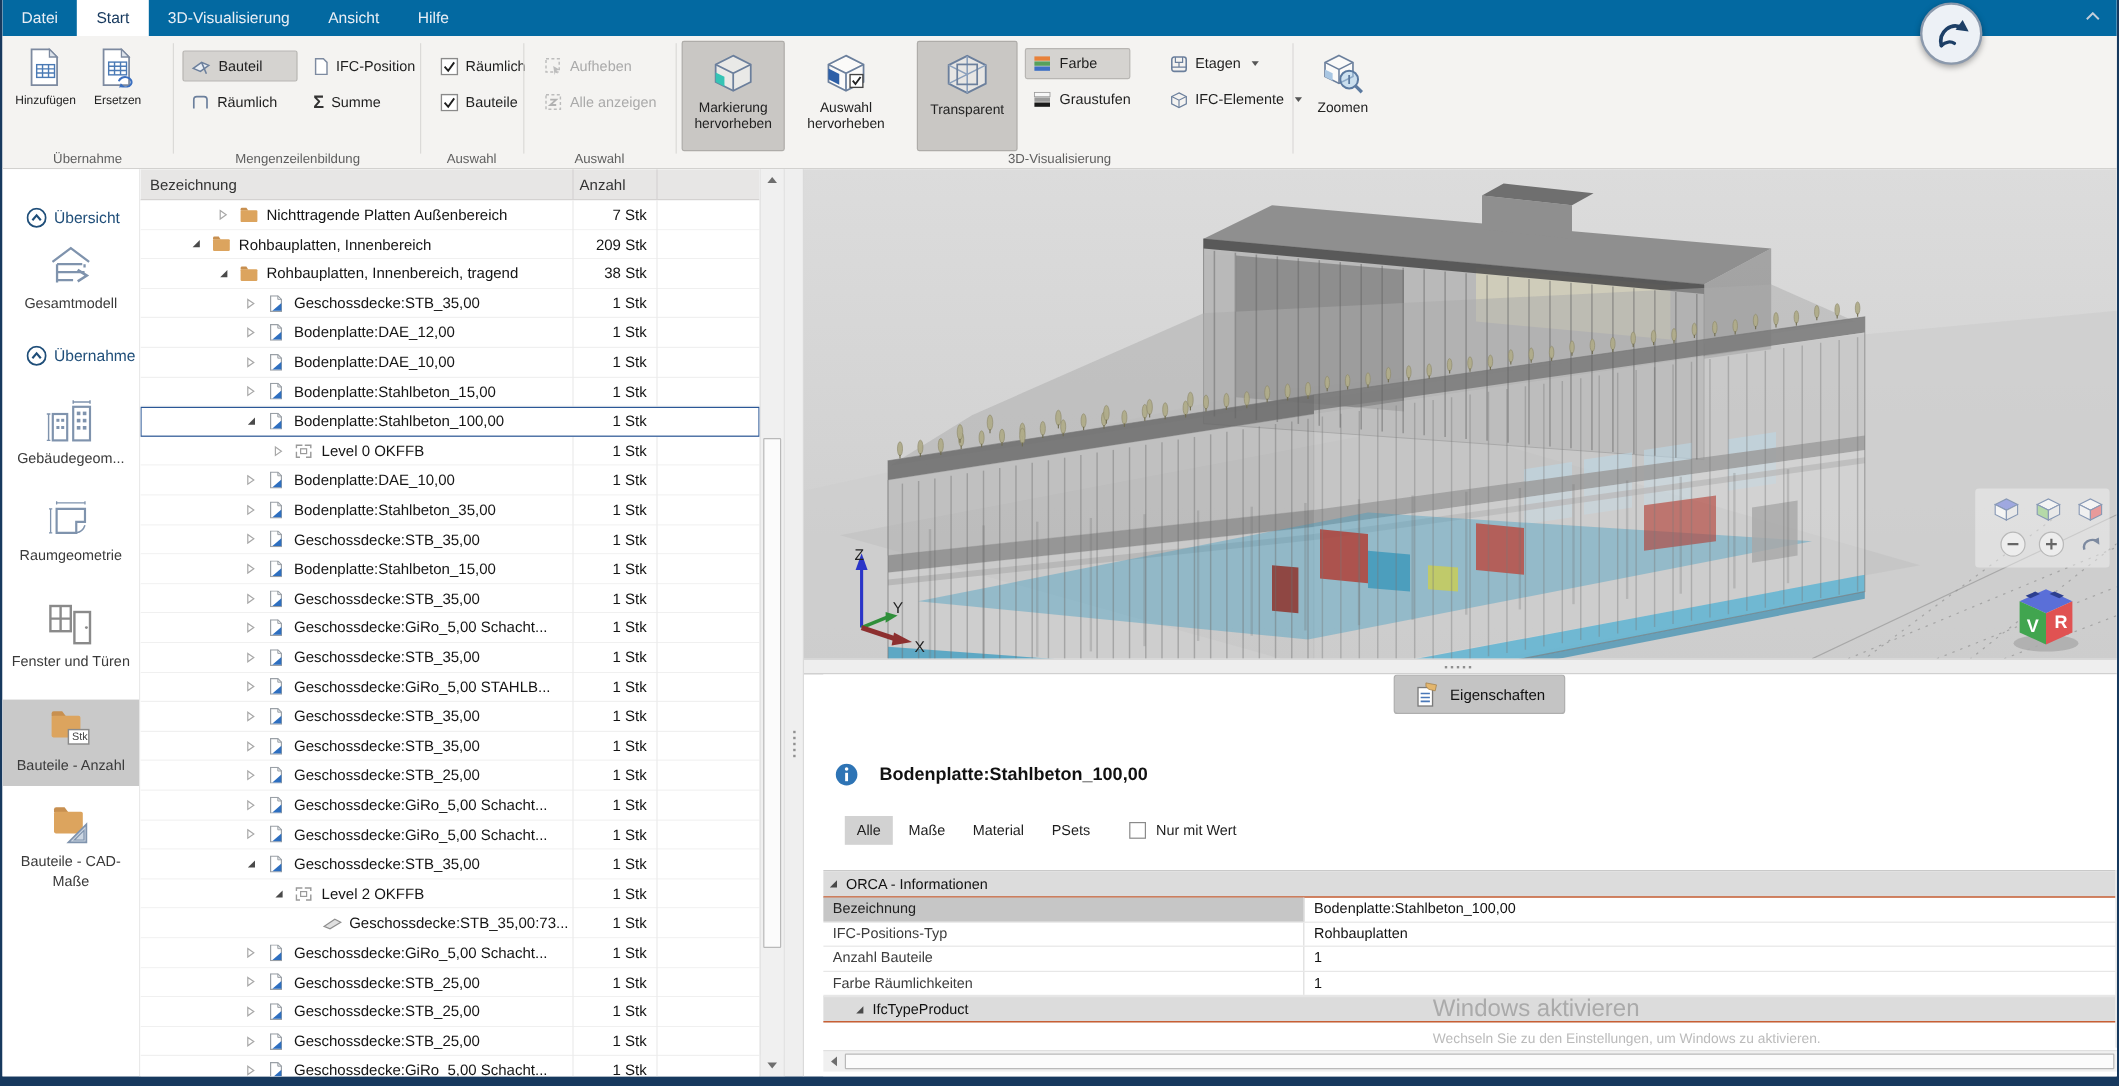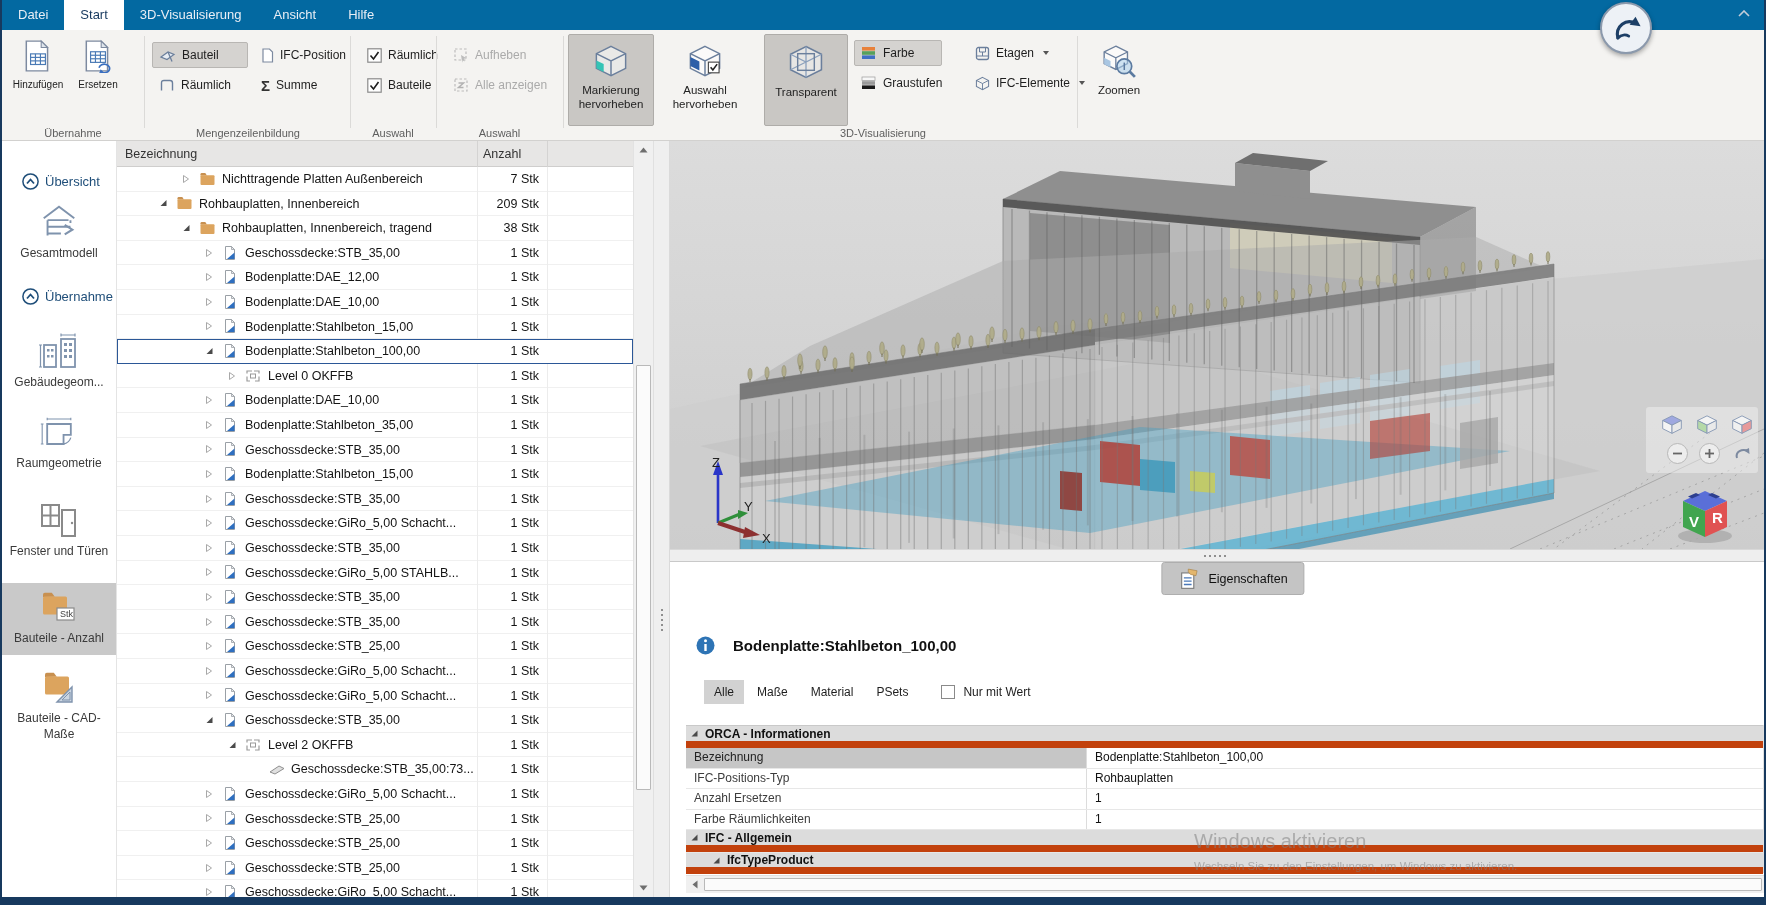--- a/index.html
+++ b/index.html
@@ -75,21 +75,21 @@
   #props{position:absolute;left:16px;top:421px;width:1094px;height:335px;background:#fff;overflow:hidden}
   #prop-tab{position:absolute;left:50%;transform:translateX(-50%);top:0;height:33px;background:#c4c4c4;border:1px solid #aeaeae;border-radius:3px;display:flex;align-items:center;gap:8px;padding:0 16px;font-size:12.5px;color:#111}
   #prop-titlerow{position:absolute;left:10px;top:74px;display:flex;align-items:center;gap:18px}
   #prop-title{font-size:15px;font-weight:bold;color:#111}
   #prop-tabs{position:absolute;left:18px;top:118px;display:flex;align-items:center;font-size:12px}
   .ptab{padding:4px 9px;margin-right:3px;border:1px solid transparent}
   .ptab.active{background:#d2d2d2}
   #prop-filter{display:flex;align-items:center;gap:8px;margin-left:20px}
   .cbox{width:14px;height:14px;background:#fff;border:1px solid #8a8a8a}
   #prop-grid{position:absolute;left:0;top:163px;width:1077px;border-top:1px solid #c9c9c9;font-size:12px}
-  .pg-sec{height:22px;background:#dcdcdc;border-bottom:7px solid #c2410c;display:flex;align-items:center;gap:6px;padding-left:4px;font-weight:bold;color:#111}
+  .pg-sec{height:22px;background:#dcdcdc;border-bottom:1px solid #c2410c;display:flex;align-items:center;gap:6px;padding-left:4px;font-weight:normal;color:#111}
   .pg-sec.sub{padding-left:26px;border-top:1px solid #e6e6e6}
   .pg-row{height:20.5px;display:flex;border-bottom:1px solid #e7e7e7}
   .pg-k{width:401px;border-right:1px solid #dcdcdc;padding-left:8px;line-height:19.5px;color:#3c3c3c;white-space:nowrap}
   .pg-k.sel{background:#c6c6c6;color:#222}
   .pg-v{flex:1;padding-left:8px;line-height:19.5px;color:#111;white-space:nowrap}
   #prop-vscroll{position:absolute;left:1077px;top:163px;width:17px;height:148px;background:#f0f0f0;border:1px solid #e0e0e0}
   #prop-hscroll{position:absolute;left:0;top:313px;width:1094px;height:18px;background:#f0f0f0;border-top:1px solid #e0e0e0}
   .hbtn{position:absolute;top:0;width:17px;height:17px;display:flex;align-items:center;justify-content:center}
   #watermark{position:absolute;left:508px;top:268px;color:rgba(130,130,130,.55);pointer-events:none}
   #watermark .w1{font-size:20px}
@@ -1320,33 +1320,27 @@
             </div>
             <div class="pg-row">
               <div class="pg-k sel">Bezeichnung</div>
               <div class="pg-v">Bodenplatte:Stahlbeton_100,00</div>
             </div>
             <div class="pg-row">
               <div class="pg-k">IFC-Positions-Typ</div>
               <div class="pg-v">Rohbauplatten</div>
             </div>
             <div class="pg-row">
-              <div class="pg-k">Anzahl Ersetzen</div>
+              <div class="pg-k">Anzahl Bauteile</div>
               <div class="pg-v">1</div>
             </div>
             <div class="pg-row">
               <div class="pg-k">Farbe Räumlichkeiten</div>
               <div class="pg-v">1</div>
             </div>
-            <div class="pg-sec">
-              <svg width="9" height="9" viewBox="0 0 9 9">
-                <path d="M7.5 1.5 V7.5 H1.5 Z" fill="#4a4a4a"></path>
-              </svg>
-              <span>IFC - Allgemein</span>
-            </div>
             <div class="pg-sec sub">
               <svg width="9" height="9" viewBox="0 0 9 9">
                 <path d="M7.5 1.5 V7.5 H1.5 Z" fill="#4a4a4a"></path>
               </svg>
               <span>IfcTypeProduct</span>
             </div>
           </div>
       <div id="prop-vscroll">
         <div class="sbtnv" style="top:0;background:transparent">
               <svg width="9" height="6" viewBox="0 0 9 6">

